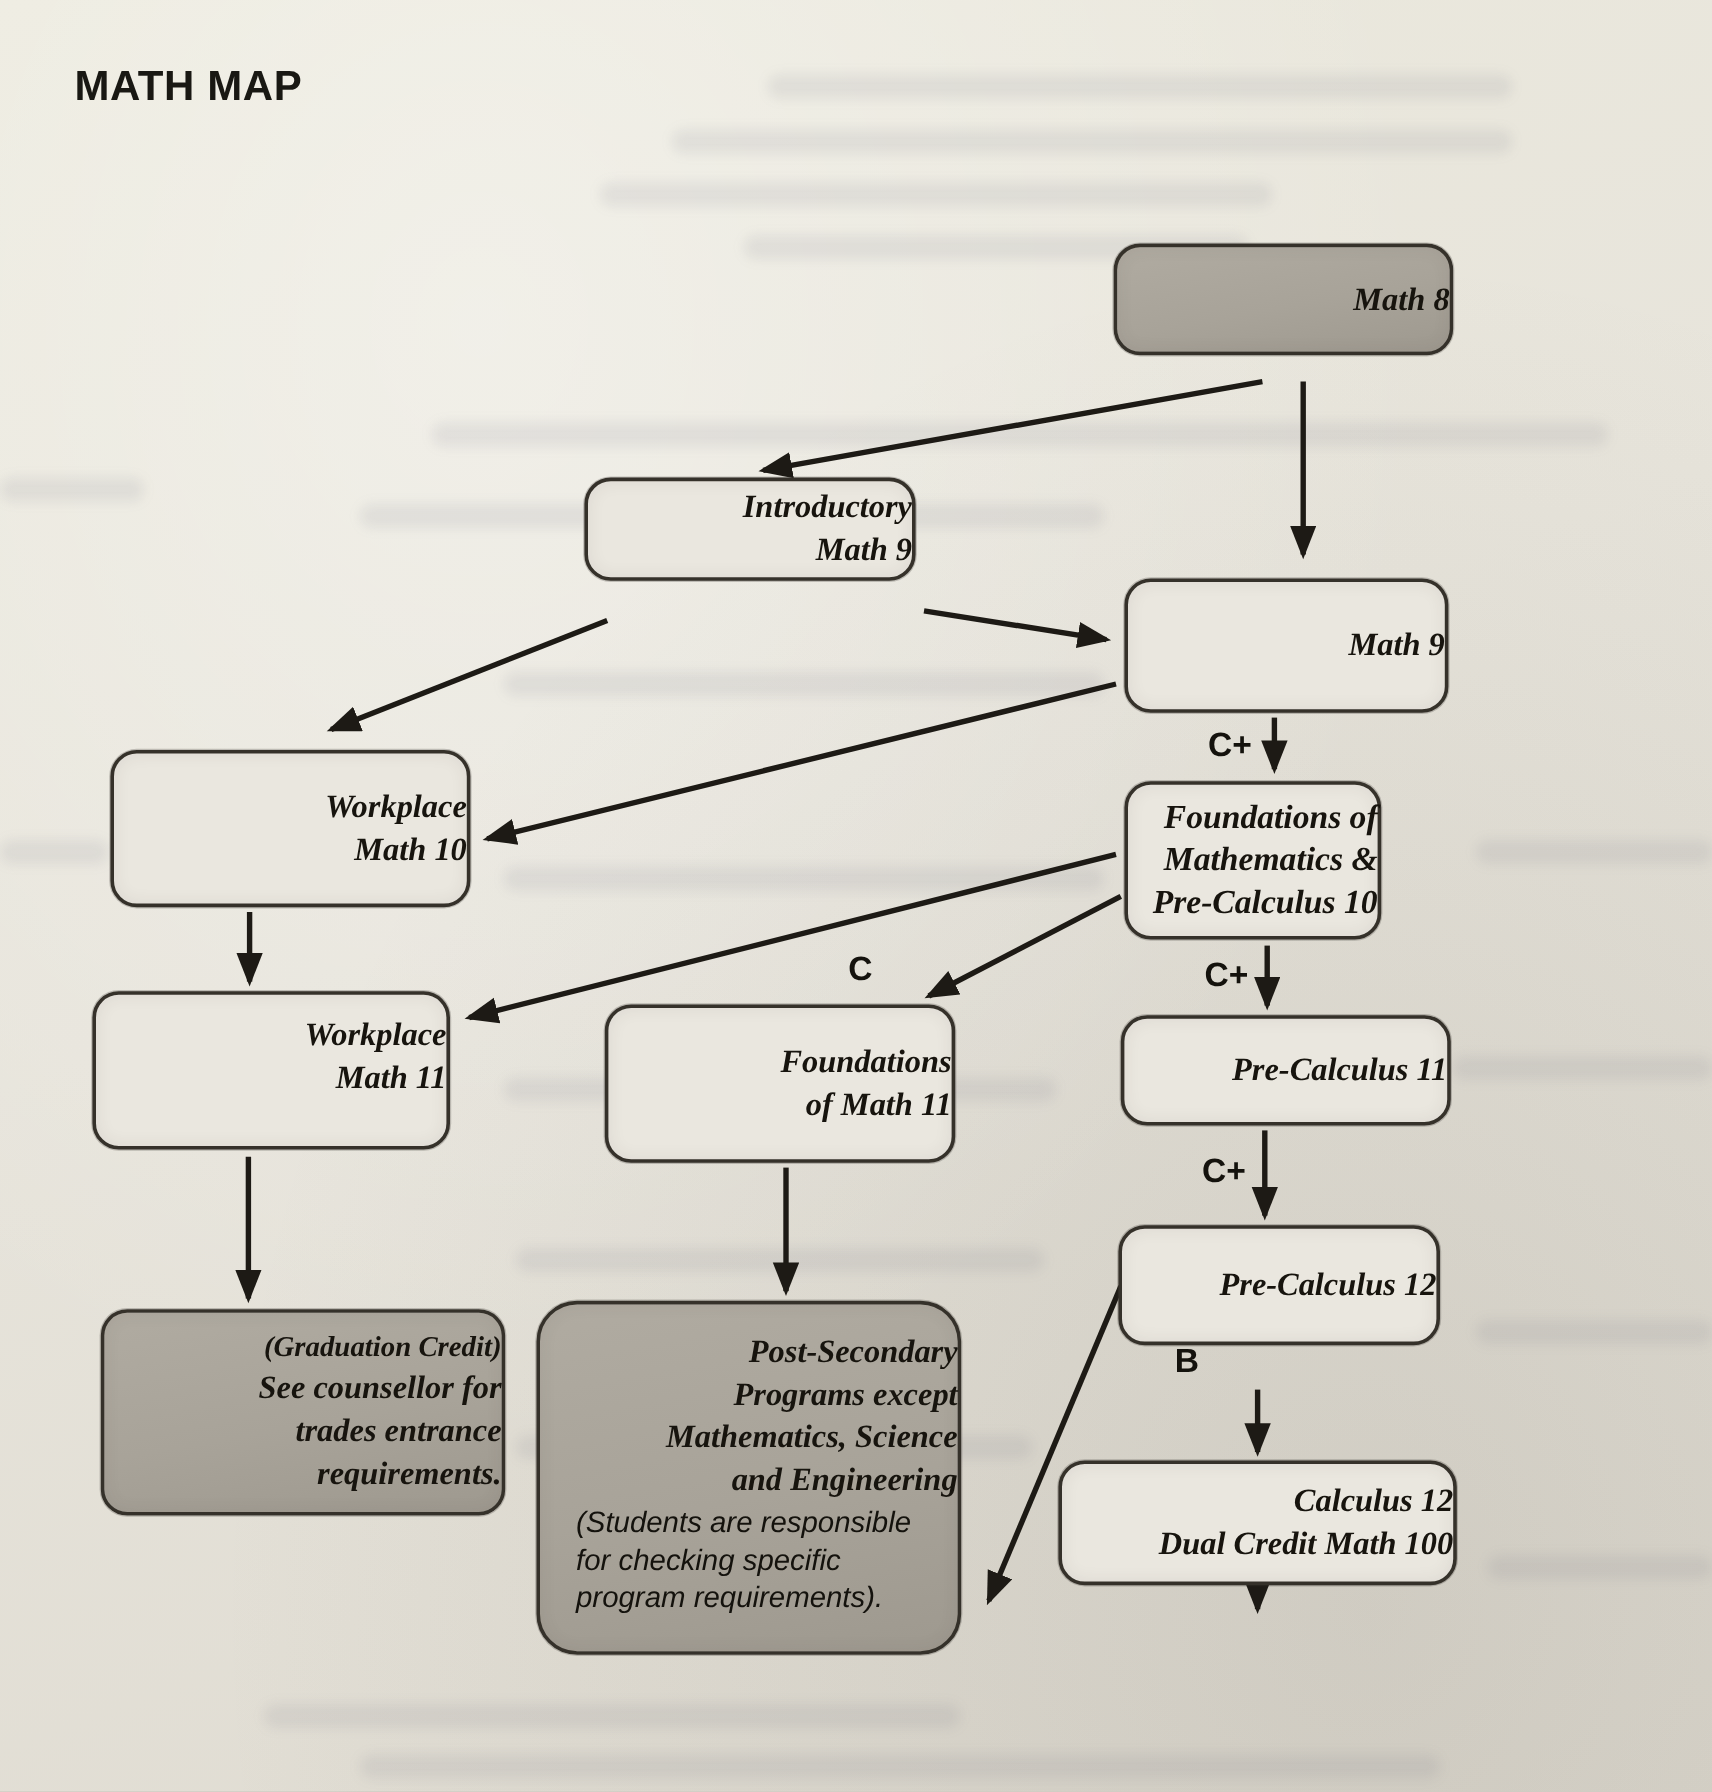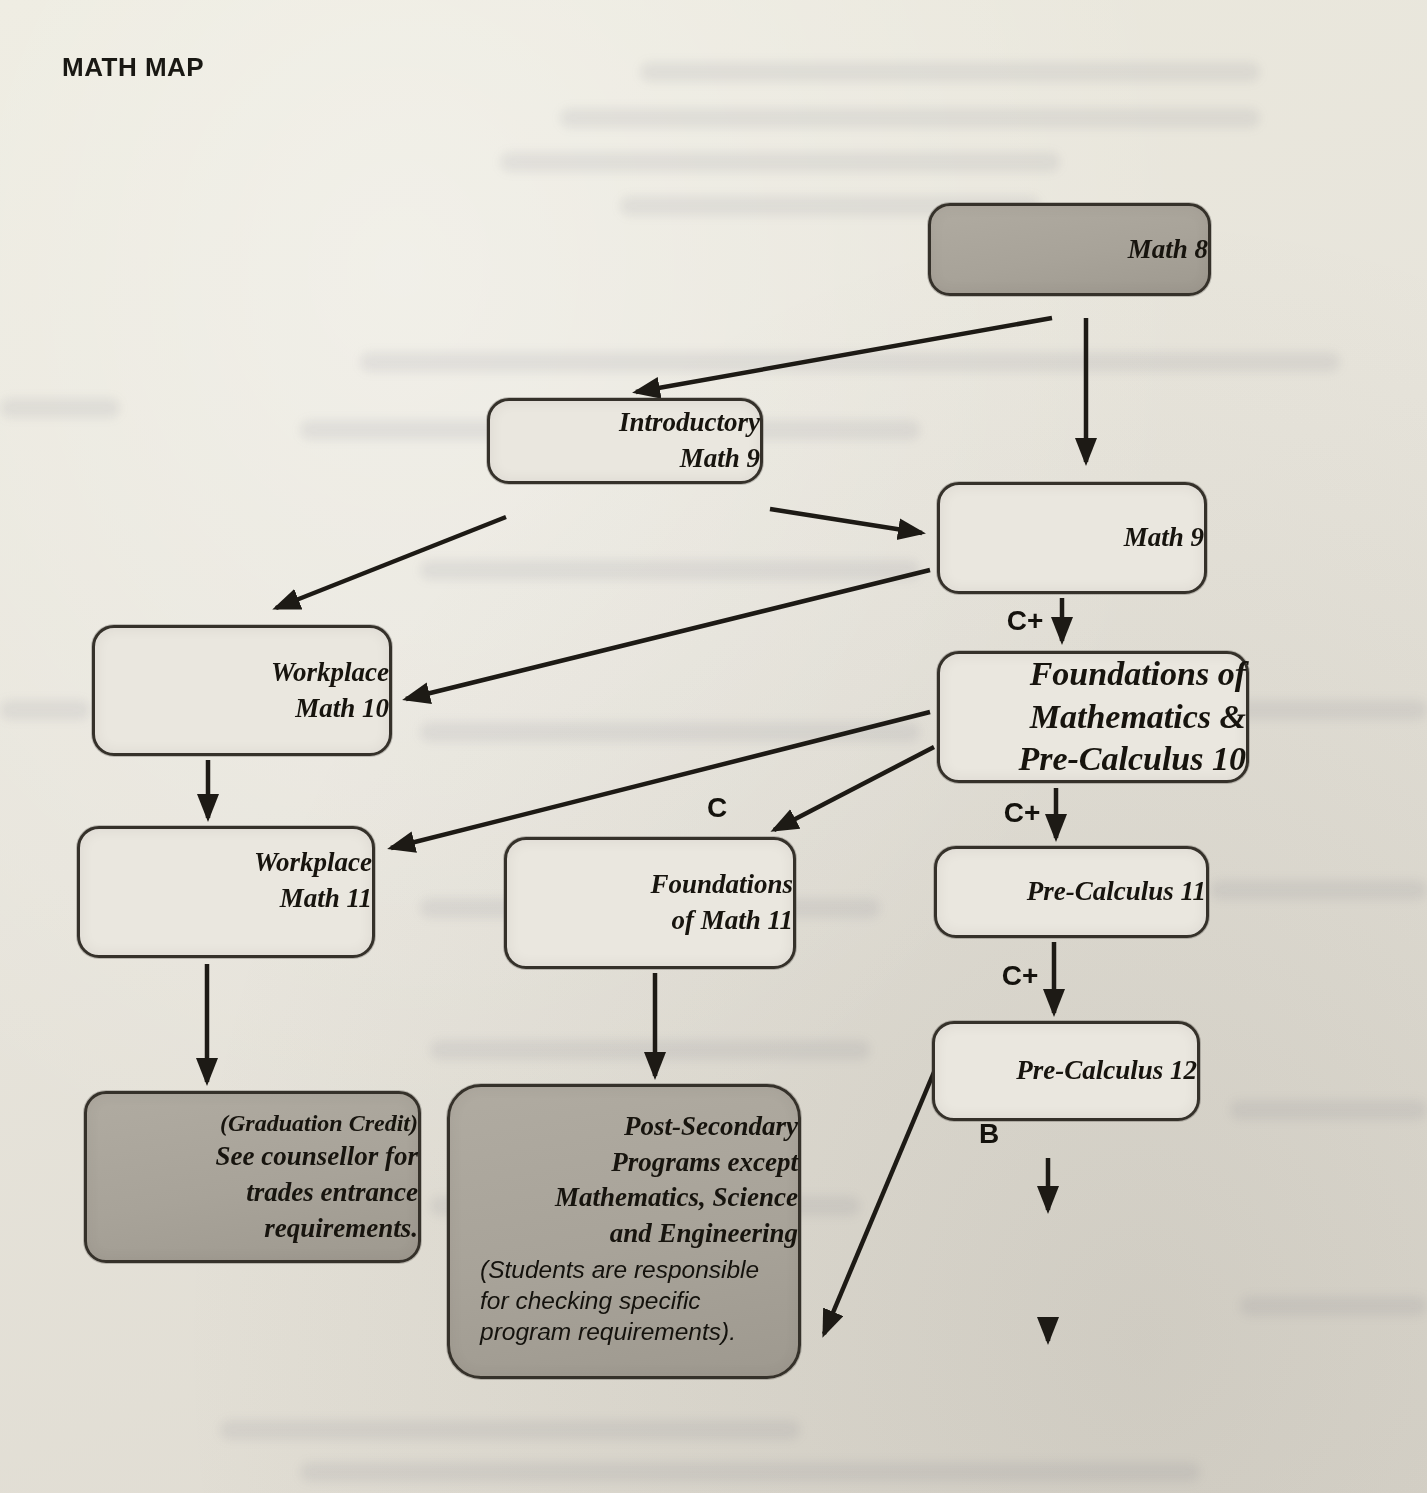--- a/index.html
+++ b/index.html
@@ -18,21 +18,21 @@
     color:#17140e;
   }
   
   .ghost{
     position:absolute;height:20px;border-radius:10px;
     background:rgba(95,95,120,.10);filter:blur(5px);
   }
   .title{
     position:absolute;left:62px;top:52px;
     font-family:"Liberation Sans", sans-serif;
-    font-weight:bold;font-size:26px;letter-spacing:.5px;color:#191813;
+    font-weight:bold;font-size:35px;letter-spacing:.5px;color:#191813;
   }
   .node{
     position:absolute;box-sizing:border-box;
     border:3px solid #35312a;border-radius:22px;
     display:flex;flex-direction:column;justify-content:center;align-items:flex-end;
     text-align:center;font-weight:bold;font-size:27px;line-height:1.32;
     background:#eae7df;
     box-shadow:0 0 0 1px rgba(53,49,42,.25), inset 0 0 14px rgba(60,55,45,.08);
     font-style:italic;
   }
@@ -115,21 +115,21 @@
 
   <div class="node" style="left:937px;top:482px;width:270px;height:112px;">
     <div>Math 9</div>
   </div>
 
   <div class="node" style="left:92px;top:625px;width:300px;height:131px;">
     <div>Workplace</div>
     <div>Math 10</div>
   </div>
 
-  <div class="node" style="left:937px;top:651px;width:312px;height:132px;font-size:34px;line-height:1.26;">
+  <div class="node" style="left:937px;top:651px;width:214px;height:132px;font-size:28px;line-height:1.26;">
     <div>Foundations of</div>
     <div>Mathematics &amp;</div>
     <div>Pre-Calculus 10</div>
   </div>
 
   <div class="node" style="left:77px;top:826px;width:298px;height:132px;justify-content:flex-start;padding-top:16px;">
     <div>Workplace</div>
     <div>Math 11</div>
   </div>
 
@@ -158,20 +158,24 @@
     <div>Programs except</div>
     <div>Mathematics, Science</div>
     <div>and Engineering</div>
     <div class="note-block">
       <div>(Students are responsible</div>
       <div>for checking specific</div>
       <div>program requirements).</div>
     </div>
   </div>
 
+  <div class="node" style="left:882px;top:1217px;width:332px;height:104px;">
+    <div>Calculus 12</div>
+    <div>Dual Credit Math 100</div>
+  </div>
 
 
   <div class="edge-label" style="left:1025px;top:621px;">C+</div>
   <div class="edge-label" style="left:717px;top:808px;">C</div>
   <div class="edge-label" style="left:1022px;top:813px;">C+</div>
   <div class="edge-label" style="left:1020px;top:976px;">C+</div>
   <div class="edge-label" style="left:989px;top:1134px;">B</div>
 
 </div>
 

